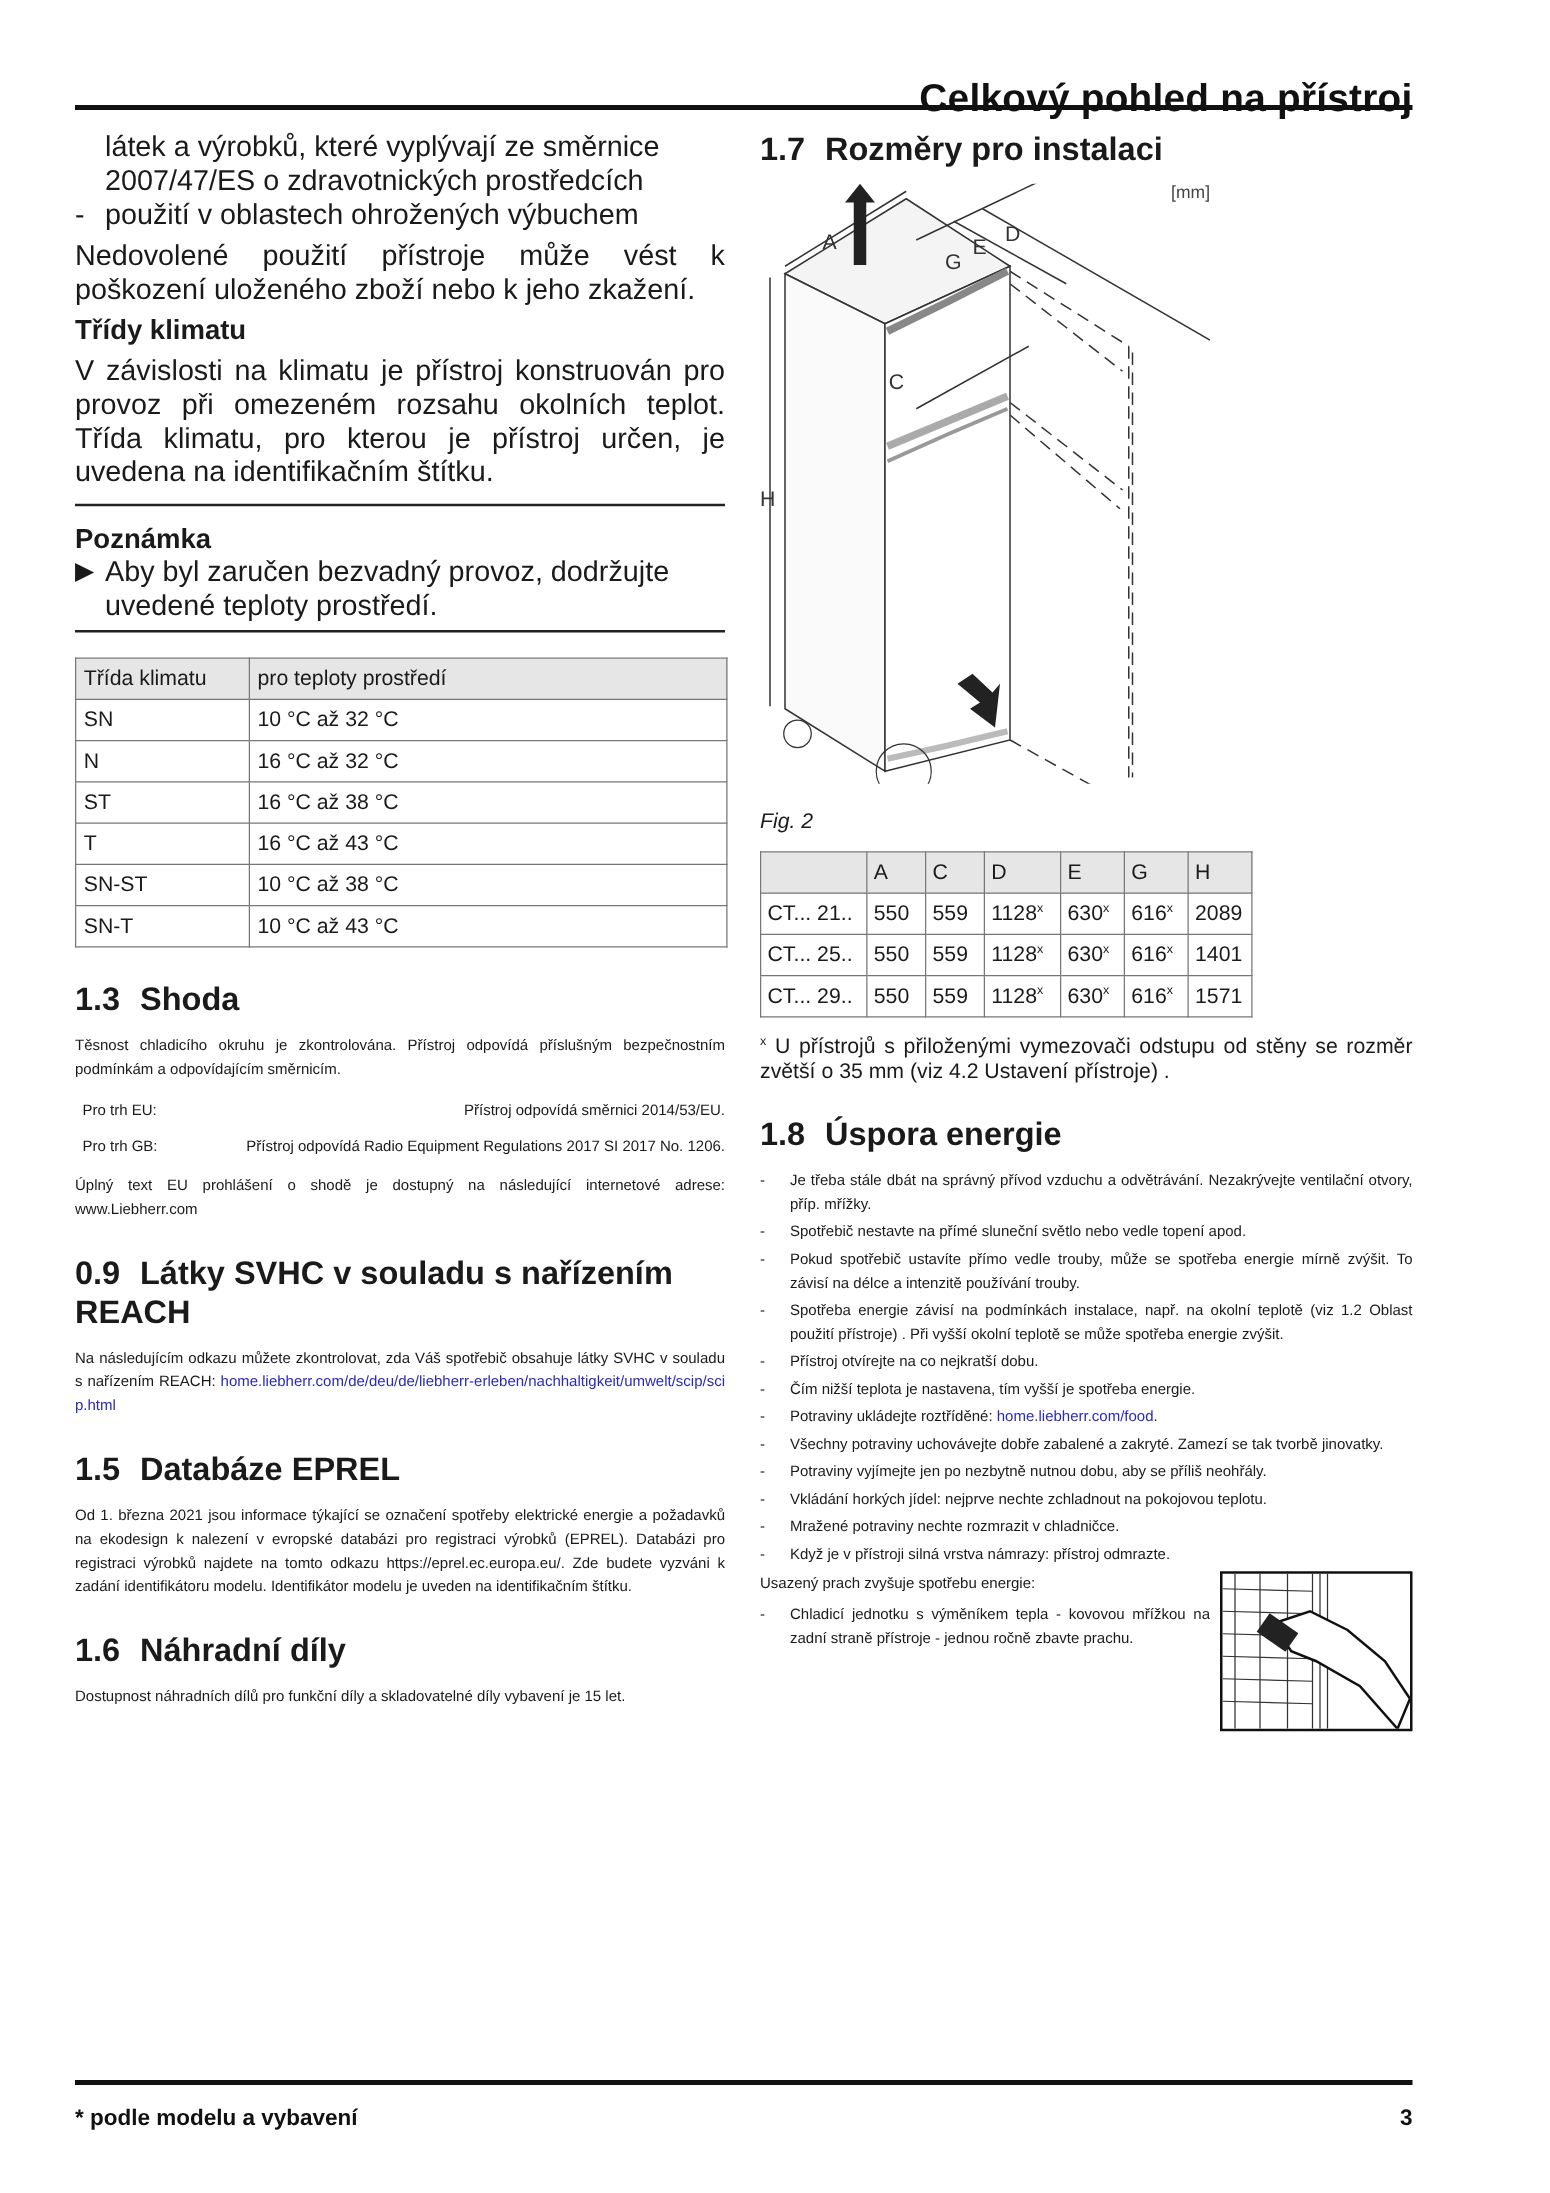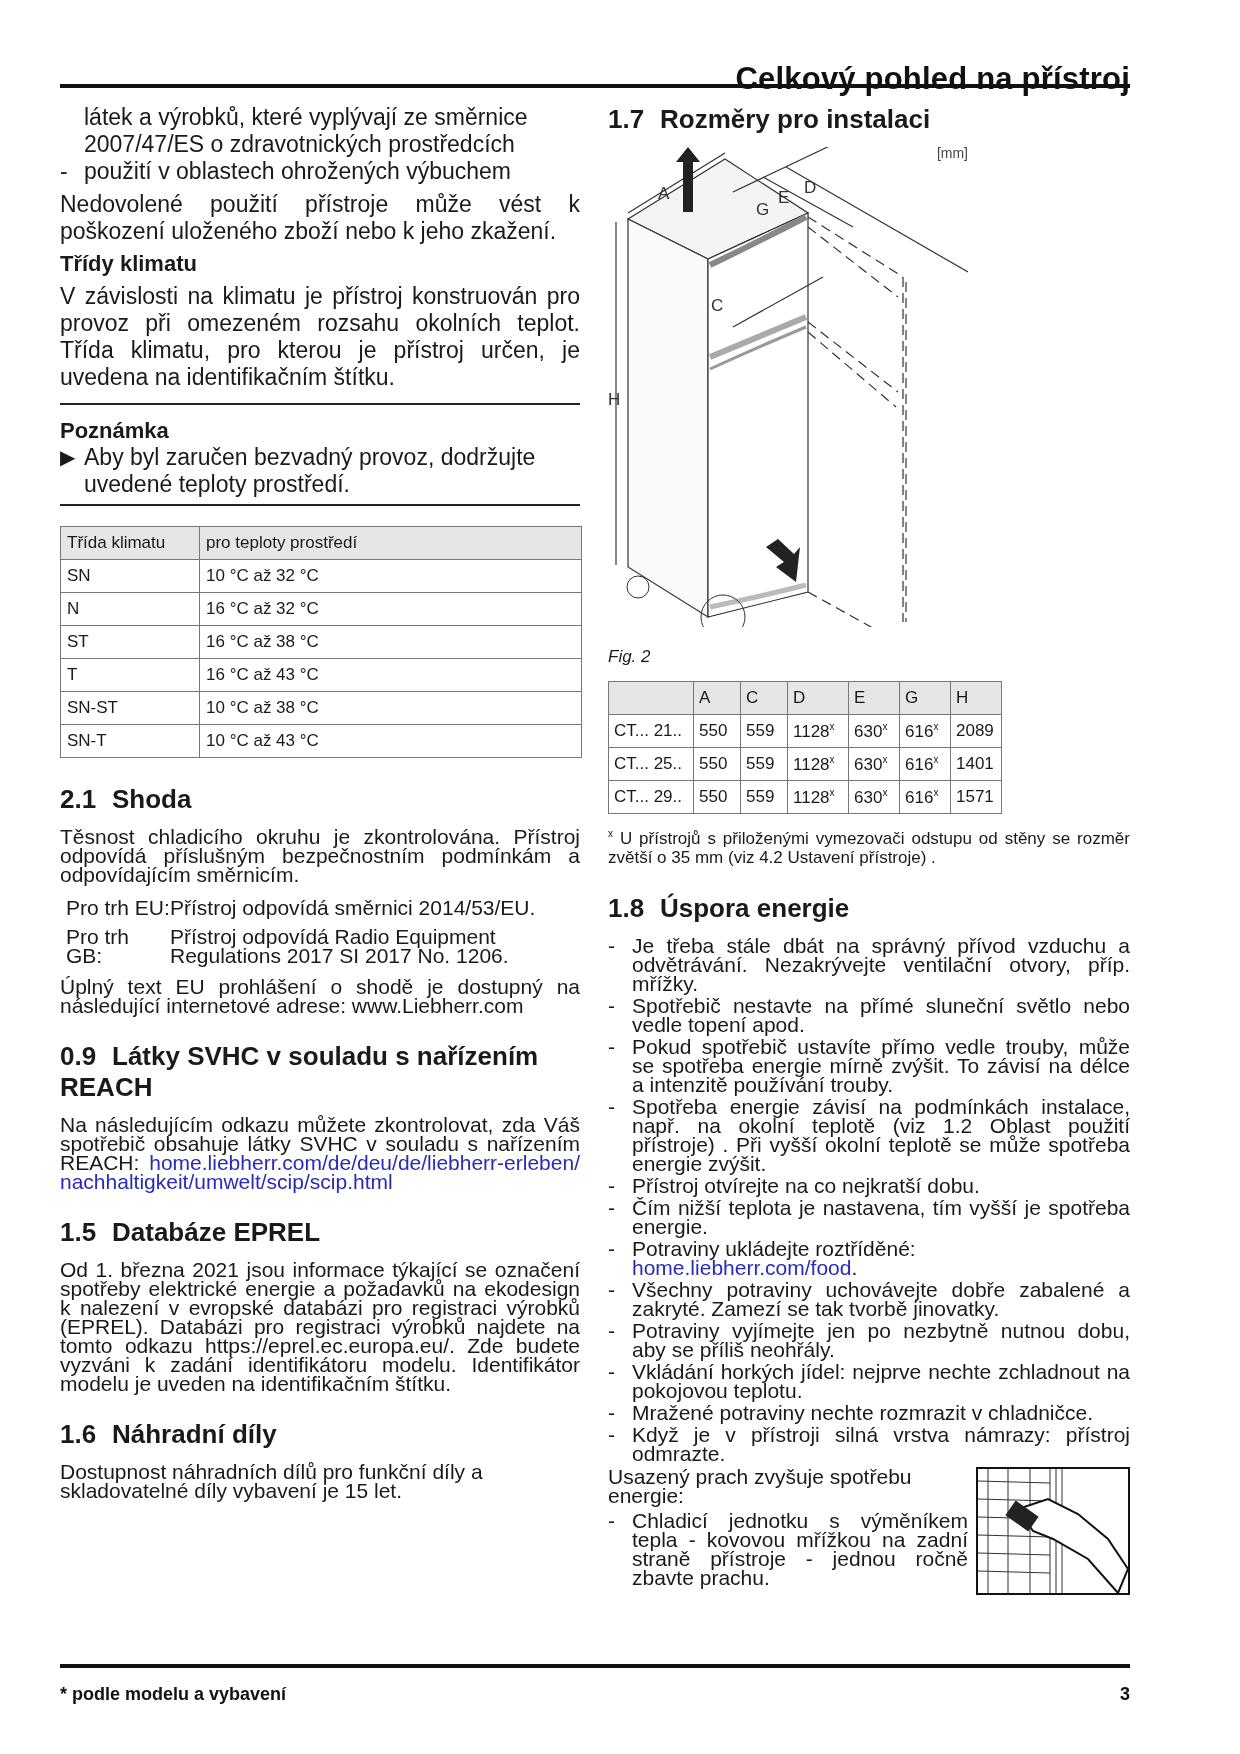--- a/index.html
+++ b/index.html
@@ -25,23 +25,23 @@
   .note-item { display: flex; }
   .note-item .tri { width: 24px; flex: none; font-size: 20px; }
 
   table.climate { border-collapse: collapse; width: 522px; margin-top: 20px; font-size: 17px; }
   table.climate td, table.climate th { border: 1px solid #777; padding: 5px 6px; text-align: left; font-weight: normal; height: 22px; }
   table.climate th { background: #e6e6e6; }
   table.climate td:first-child, table.climate th:first-child { width: 126px; }
 
   .sec-head { font-size: 26px; font-weight: bold; margin-top: 26px; margin-bottom: 12px; line-height: 31px; }
   .sec-head .num { display: inline-block; width: 52px; }
-  .small { font-size: 21px; line-height: 19px; }
+  .small { font-size: 12px; line-height: 19px; }
   .link { color: #2a2ab8; }
-  .market { display: flex; margin-top: 10px; padding-left: 6px; }
+  .market { display: flex; margin-top: 10px; padding-left: 6px; justify-content: space-between; }
   .market .lbl { width: 104px; flex: none; }
   .para-gap { margin-top: 12px; }
 
   .fig { position: relative; width: 360px; height: 500px; margin-top: 6px; }
   .fig-caption { font-style: italic; font-size: 17px; margin-top: 0px; }
 
   table.dims { border-collapse: collapse; margin-top: 14px; font-size: 17px; }
   table.dims td, table.dims th { border: 1px solid #777; padding: 5px 5px; text-align: left; font-weight: normal; height: 22px; }
   table.dims th { background: #e6e6e6; }
   sup { font-size: 10px; }
@@ -102,21 +102,21 @@
           <td>10 °C až 38 °C</td>
         </tr>
     <tr>
           <td>SN-T</td>
           <td>10 °C až 43 °C</td>
         </tr>
   </tbody>
     </table>
 
   <div class="sec-head">
-    <span class="num">2.1</span><span>Shoda</span>
+    <span class="num">1.3</span><span>Shoda</span>
   </div>
   <div class="small just">Těsnost chladicího okruhu je zkontrolována. Přístroj odpovídá příslušným bezpečnostním podmínkám a odpovídajícím směrnicím.</div>
   <div class="small market" style="margin-top:14px">
     <span class="lbl">Pro trh EU:</span>
     <span>Přístroj odpovídá směrnici 2014/53/EU.</span>
   </div>
   <div class="small market">
     <span class="lbl">Pro trh GB:</span>
     <span>Přístroj odpovídá Radio Equipment Regulations 2017 SI 2017 No. 1206.</span>
   </div>

